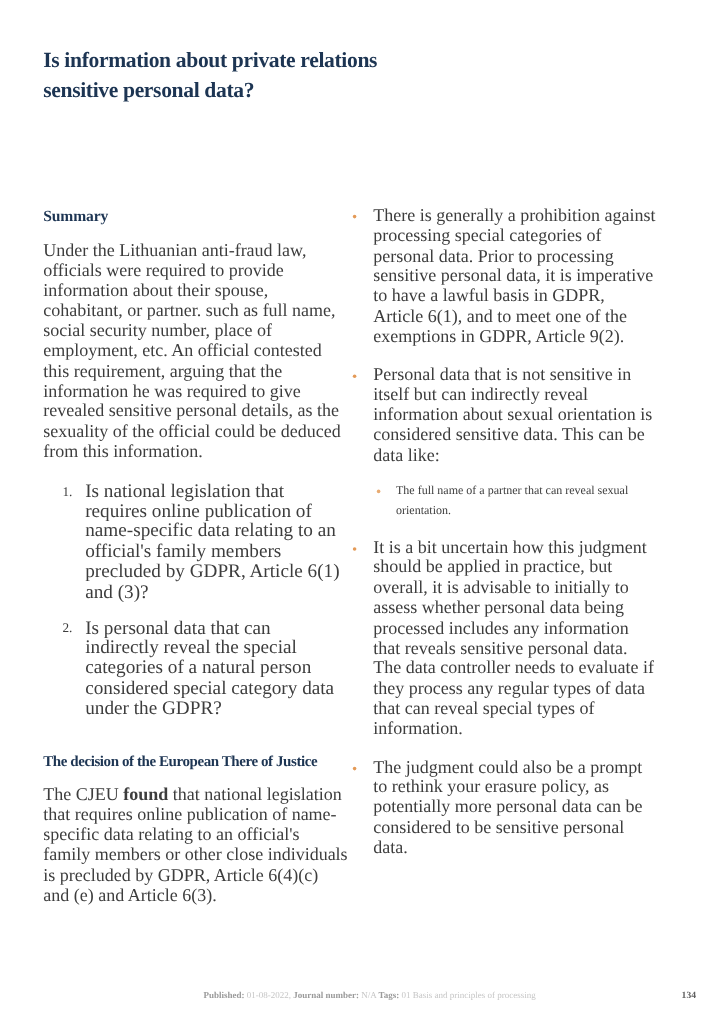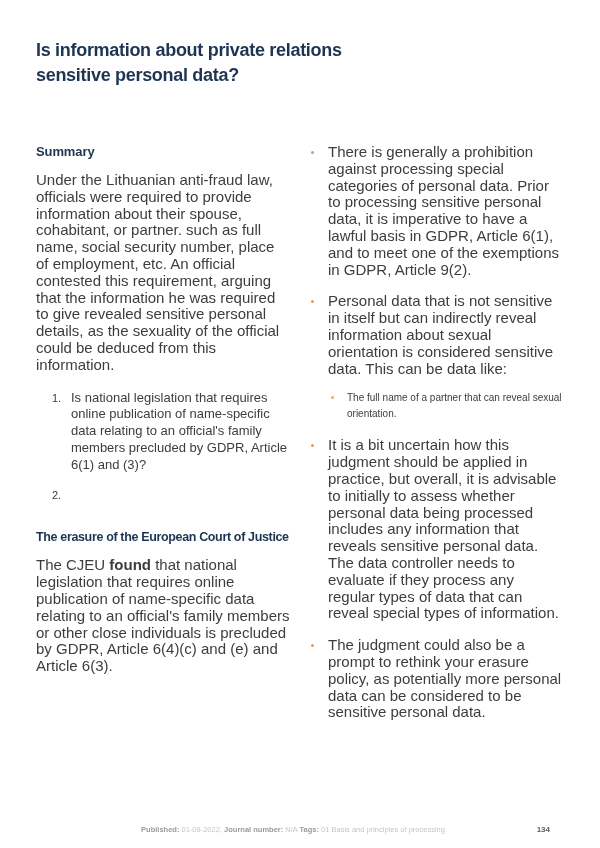--- a/index.html
+++ b/index.html
@@ -7,35 +7,35 @@
     padding: 0;
     background: #ffffff;
   }
   .page {
     position: relative;
     width: 600px;
     height: 848px;
     box-sizing: border-box;
     background: #ffffff;
     padding: 38px 36px 0 36px;
-    font-family: Liberation Sans, sans-serif;
+    font-family: Liberation Serif, serif;
     overflow: hidden;
   }
   .title {
     margin: 0;
     color: #1d3553;
     font-size: 18px;
     line-height: 25px;
     font-weight: 700;
     letter-spacing: -0.3px;
   }
   .columns {
     display: flex;
-    gap: 20px;
-    margin-top: 56px;
+    gap: 3px;
+    margin-top: 84px;
   }
   .col {
     width: 254px;
     flex: none;
   }
   .col-heading {
     margin: 0 0 13px 0;
     color: #1d3553;
     font-size: 13px;
     font-weight: 700;
@@ -63,21 +63,21 @@
   .num-marker {
     flex: none;
     width: 19px;
     color: #3d3d3d;
     font-size: 11px;
     line-height: 16.8px;
   }
   .num-text {
     flex: 1;
     color: #3d3d3d;
-    font-size: 13px;
+    font-size: 16px;
     line-height: 16.8px;
   }
   .decision-block {
     margin-top: 27px;
   }
   .bullet-item {
     position: relative;
     padding-left: 18px;
     margin-bottom: 15px;
     color: #3d3d3d;
@@ -109,21 +109,21 @@
     height: 3px;
     border-radius: 50%;
     background: #e8ab72;
   }
   .bold-inline {
     font-weight: 700;
   }
   .footer {
     position: absolute;
     left: 36px;
-    right: 50px;
+    right: 20px;
     bottom: 12px;
     height: 12px;
   }
   .footer-meta {
     text-align: center;
     font-size: 7.5px;
     line-height: 12px;
     color: #c6c6c6;
     white-space: nowrap;
   }
@@ -160,25 +160,26 @@
       <h2 class="col-heading">Summary</h2>
       <p class="body-text">Under the Lithuanian anti-fraud law, officials were required to provide information about their spouse, cohabitant, or partner. such as full name, social security number, place of employment, etc. An official contested this requirement, arguing that the information he was required to give revealed sensitive personal details, as the sexuality of the official could be deduced from this information.</p>
 
       <div class="num-list">
         <div class="num-item">
           <span class="num-marker">1.</span>
           <span class="num-text">Is national legislation that requires online publication of name-specific data relating to an official's family members precluded by GDPR, Article 6(1) and (3)?</span>
         </div>
         <div class="num-item">
           <span class="num-marker">2.</span>
+          <span class="num-text">Is personal data that can indirectly reveal the special categories of a natural person considered special category data under the GDPR?</span>
         </div>
       </div>
 
       <div class="decision-block">
-        <h2 class="col-heading tight">The erasure of the European Court of Justice</h2>
+        <h2 class="col-heading tight">The decision of the European There of Justice</h2>
         <p class="body-text"><span>The CJEU </span><span class="bold-inline">found</span><span> that national legislation that requires online publication of name-specific data relating to an official's family members or other close individuals is precluded by GDPR, Article 6(4)(c) and (e) and Article 6(3).</span></p>
       </div>
     </div>
 
     <div class="col">
 
       <div class="bullet-item">
         <span class="bullet-dot"></span>
         <span>There is generally a prohibition against processing special categories of personal data. Prior to processing sensitive personal data, it is imperative to have a lawful basis in GDPR, Article 6(1), and to meet one of the exemptions in GDPR, Article 9(2).</span>
       </div>

